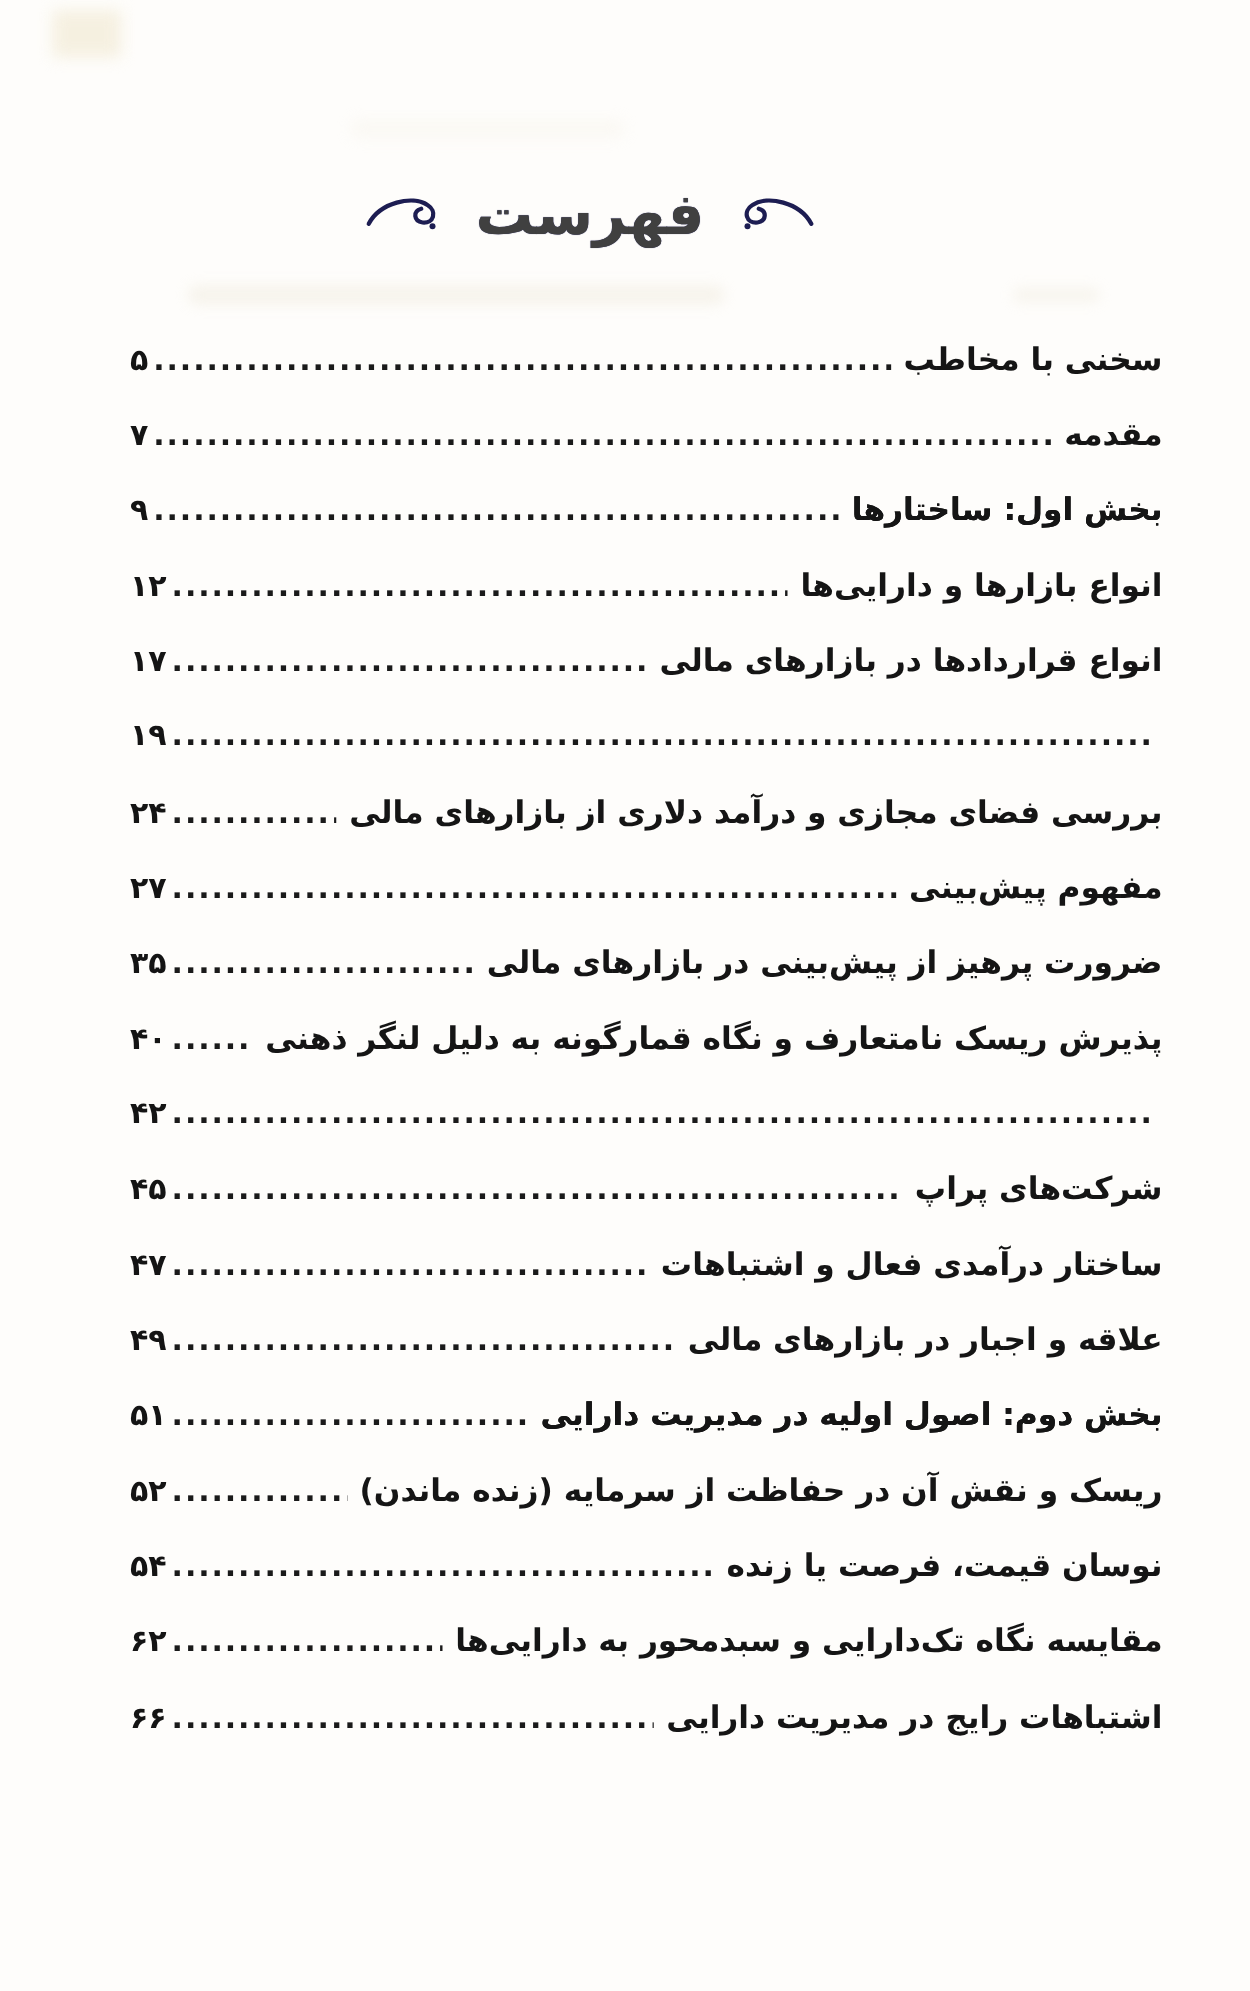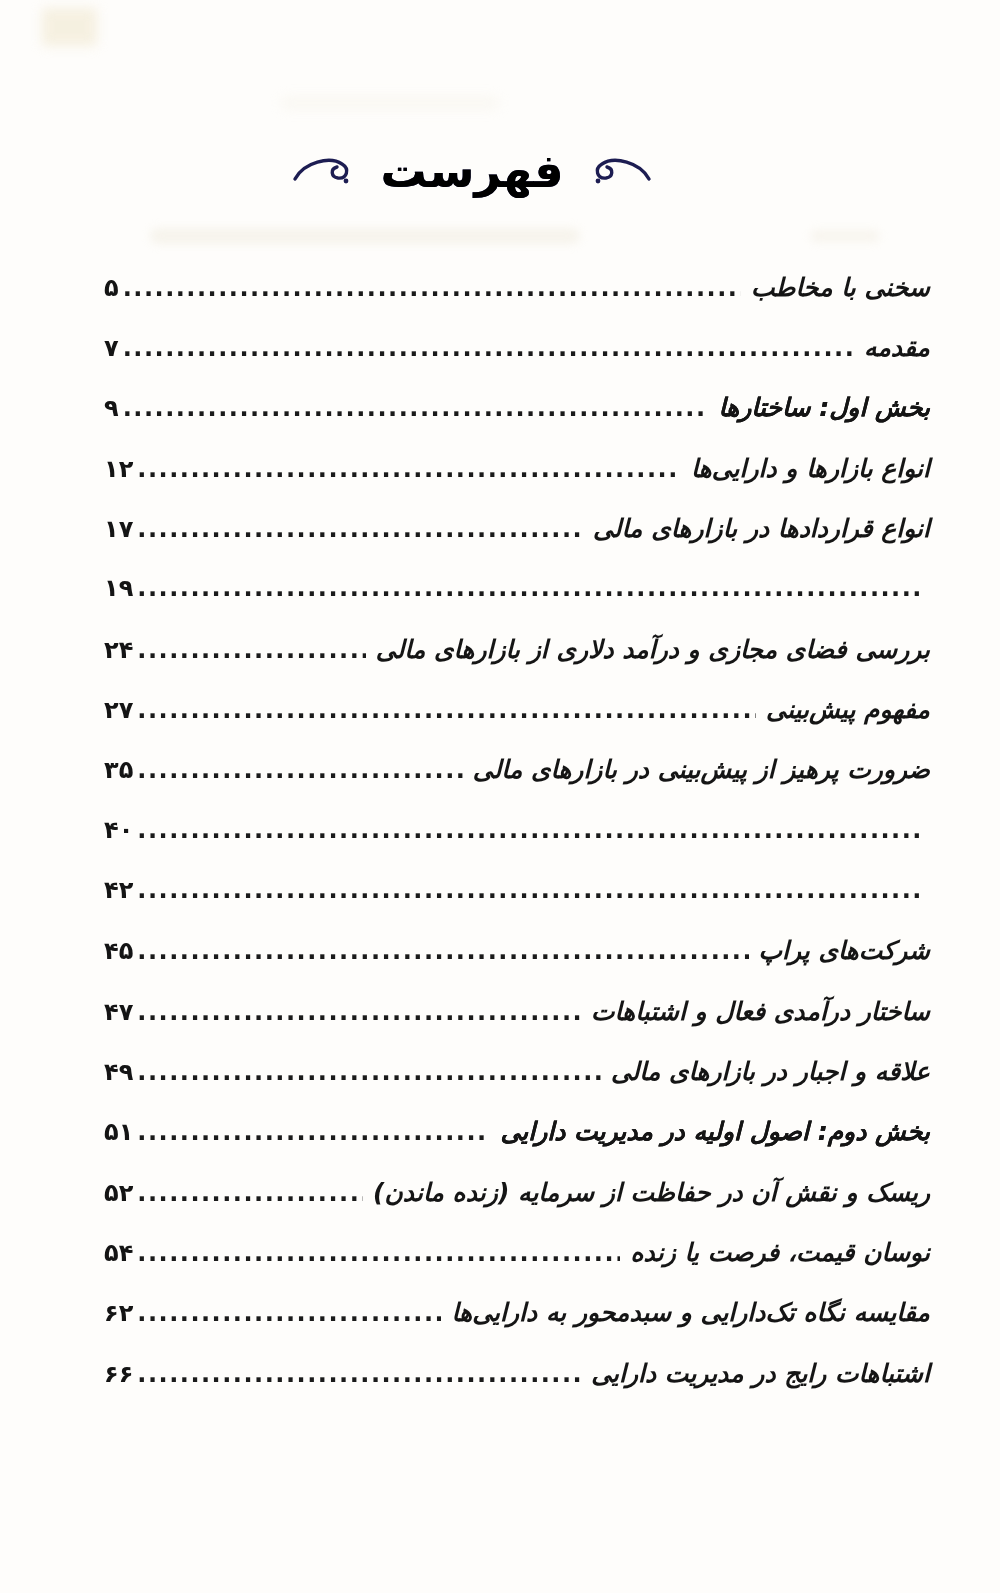--- a/index.html
+++ b/index.html
@@ -45,21 +45,20 @@
     align-items:baseline;
     height:60.35px;
     padding-top:10px;
     box-sizing:border-box;
   }
   .toc-row .t{
     white-space:nowrap;
     font-size:25px;
     font-weight:bold;
     letter-spacing:0;
-    font-style:italic;
   }
   .toc-row.section .t{ text-shadow:0 0 .5px #000; }
   .leader{
     flex:1 1 auto;
     overflow:hidden;
     white-space:nowrap;
     direction:ltr;
     text-align:left;
     margin:0 10px 0 4px;
     min-width:12px;
@@ -86,21 +85,21 @@
   <div class="smudge s1"></div>
   <div class="smudge s2"></div>
   <div class="smudge s3"></div>
   <div class="smudge s4"></div>
 
   <div class="title-row">
     <svg class="orn" width="64" height="34" viewBox="0 0 64 34">
       <path d="M3,25 C12,8 38,2 50,10 C58,15 55,25 46,24 C39,23 38,15 45,13" fill="none" stroke="#1d1d52" stroke-width="3.4" stroke-linecap="round"></path>
       <circle cx="54" cy="27" r="2.4" fill="#1d1d52"></circle>
     </svg>
-    <h1 style="color: #000000;">فهرست</h1>
+    <h1 style="color: #404040;">فهرست</h1>
     <svg class="orn flip" width="64" height="34" viewBox="0 0 64 34">
       <path d="M3,25 C12,8 38,2 50,10 C58,15 55,25 46,24 C39,23 38,15 45,13" fill="none" stroke="#1d1d52" stroke-width="3.4" stroke-linecap="round"></path>
       <circle cx="54" cy="27" r="2.4" fill="#1d1d52"></circle>
     </svg>
   </div>
 
   <div class="toc" dir="rtl">
       <div class="toc-row">
     <span class="t">سخنی با مخاطب</span>
     <span class="leader"></span>
@@ -139,20 +138,21 @@
     <span class="t">مفهوم پیش‌بینی</span>
     <span class="leader"></span>
     <span class="p">۲۷</span>
   </div>
       <div class="toc-row">
     <span class="t">ضرورت پرهیز از پیش‌بینی در بازارهای مالی</span>
     <span class="leader"></span>
     <span class="p">۳۵</span>
   </div>
       <div class="toc-row">
+    <span class="t">پذیرش ریسک نامتعارف و نگاه قمارگونه به دلیل لنگر ذهنی</span>
     <span class="leader"></span>
     <span class="p">۴۰</span>
   </div>
       <div class="toc-row">
     <span class="leader"></span>
     <span class="p">۴۲</span>
   </div>
       <div class="toc-row">
     <span class="t">شرکت‌های پراپ</span>
     <span class="leader"></span>

